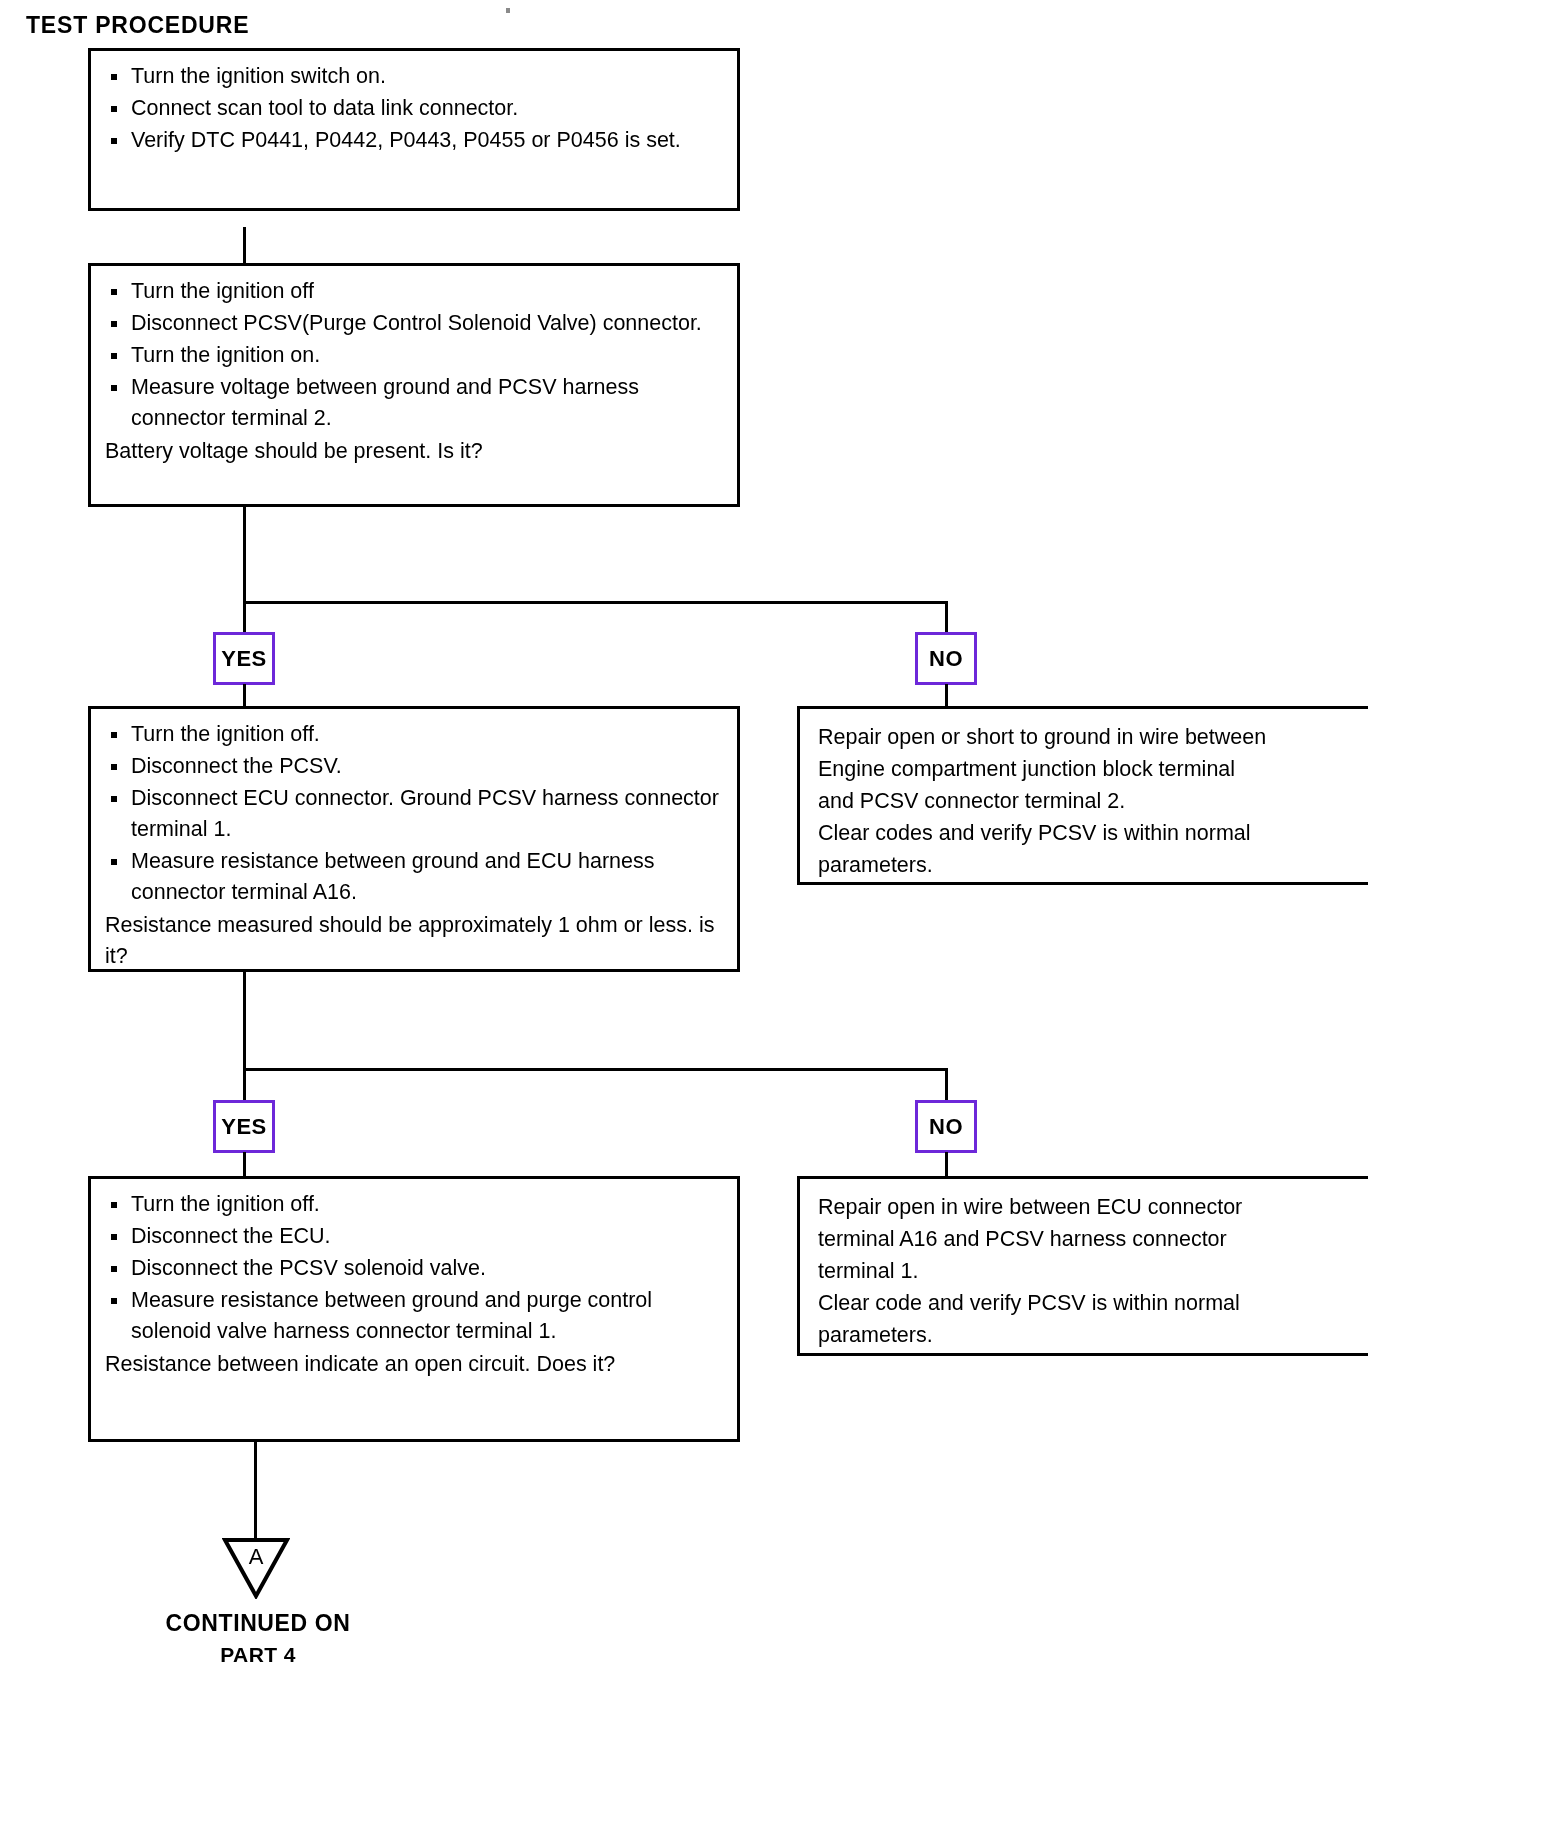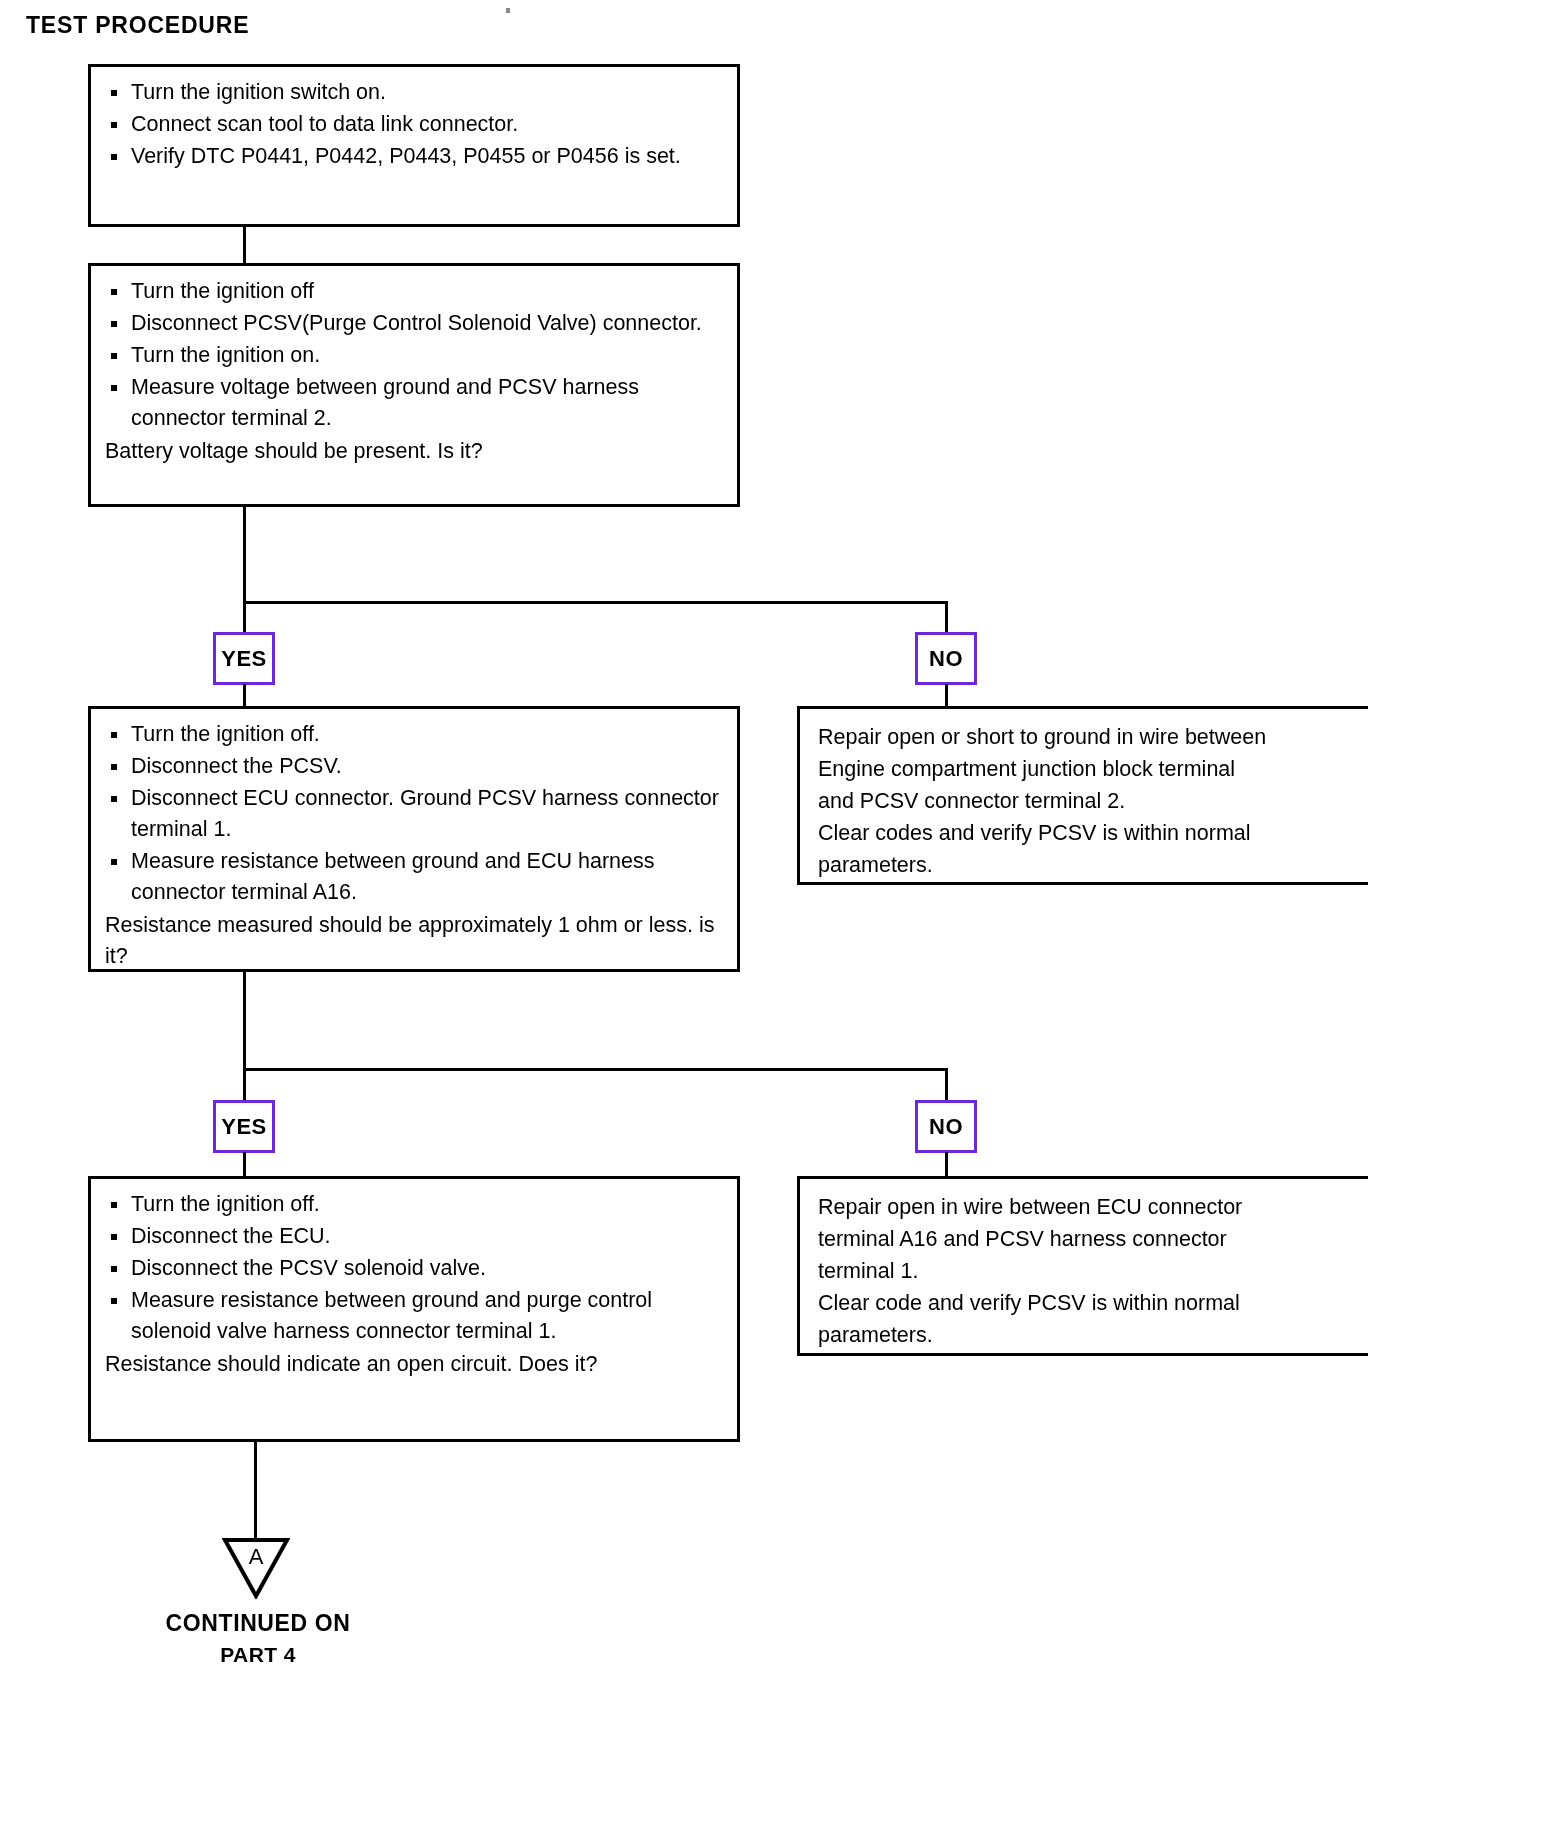--- a/index.html
+++ b/index.html
@@ -155,21 +155,21 @@
 <body>
 
 <div id="page">
 
   <div id="page-title">TEST PROCEDURE</div>
 
   <div class="speck" style="left:506px; top:8px; width:4px; height:5px;"></div>
   <div class="speck" style="left:1380px; top:10px; width:3px; height:12px; transform:rotate(20deg);"></div>
   <div class="speck" style="left:1368px; top:48px; width:4px; height:4px;"></div>
 
-  <div class="pbox" style="left:88px; top:64px; width:652px; height:163px;">
+  <div class="pbox" style="left:88px; top:48px; width:652px; height:163px;">
     <div class="inner">
       <ul class="bullets">
         <li>Turn the ignition switch on.</li>
         <li>Connect scan tool to data link connector.</li>
         <li>Verify DTC P0441, P0442, P0443, P0455 or P0456 is set.</li>
       </ul>
     </div>
   </div>
 
   <div class="vline" style="left:243px; top:227px; height:36px;"></div>
@@ -231,21 +231,21 @@
   <div class="vline" style="left:945px; top:1152px; height:26px;"></div>
 
   <div class="pbox" style="left:88px; top:1176px; width:652px; height:266px;">
     <div class="inner">
       <ul class="bullets">
         <li>Turn the ignition off.</li>
         <li>Disconnect the ECU.</li>
         <li>Disconnect the PCSV solenoid valve.</li>
         <li>Measure resistance between ground and purge control solenoid valve harness connector terminal 1.</li>
       </ul>
-      <div class="qline">Resistance should indicate an open circuit. Does it?</div>
+      <div class="qline">Resistance between indicate an open circuit. Does it?</div>
     </div>
   </div>
 
   <div class="pbox" style="left:797px; top:1176px; width:650px; height:180px;">
     <div class="inner" style="padding:12px 0 10px 18px;">
       <div class="plain-line">Repair open in wire between ECU connector</div>
       <div class="plain-line">terminal A16 and PCSV harness connector</div>
       <div class="plain-line">terminal 1.</div>
       <div class="plain-line">Clear code and verify PCSV is within normal</div>
       <div class="plain-line">parameters.</div>

